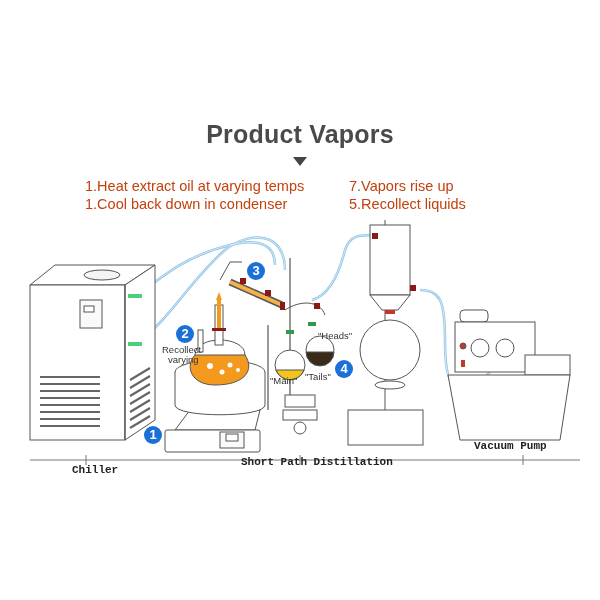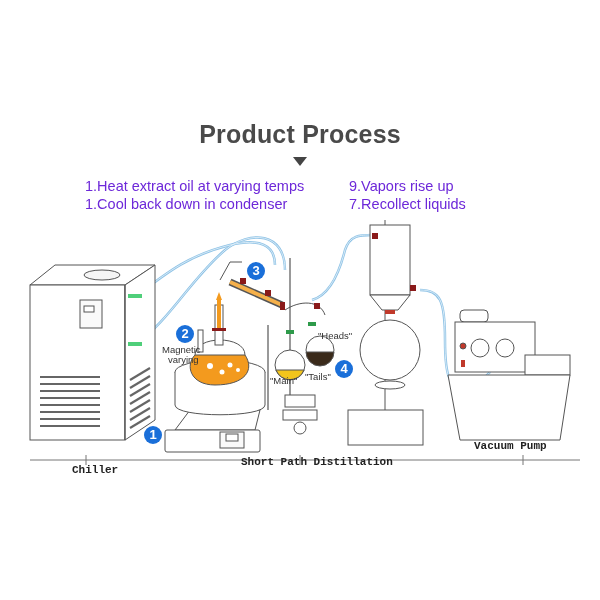--- a/index.html
+++ b/index.html
@@ -1,39 +1,39 @@
 <!DOCTYPE html>
 <html><head>
 <meta charset="utf-8">
 <style>
   html, body { margin: 0; padding: 0; background: #ffffff; }
   body { width: 600px; height: 600px; position: relative; overflow: hidden; font-family: "Liberation Sans", sans-serif; }
   .title { position: absolute; left: 0; width: 600px; top: 120px; text-align: center; font-size: 25px; font-weight: bold; color: #4a4a4a; letter-spacing: 0.2px; }
   .title-arrow { position: absolute; left: 293px; top: 157px; width: 0; height: 0; border-left: 7px solid transparent; border-right: 7px solid transparent; border-top: 9px solid #444; }
-  .steps { position: absolute; font-size: 14.5px; color: #6d28d9; line-height: 18px; }
+  .steps { position: absolute; font-size: 14.5px; color: #c2410c; line-height: 18px; }
   .steps.left { left: 85px; top: 177px; }
   .steps.right { left: 349px; top: 177px; }
   svg.diagram { position: absolute; left: 0; top: 0; }
   .label { position: absolute; font-size: 11px; font-weight: bold; color: #222; font-family: Liberation Mono, monospace; }
   .annot { position: absolute; font-size: 9.5px; color: #333; line-height: 10px; }
   .badge { position: absolute; width: 18px; height: 18px; border-radius: 50%; background: #1a6fd9; color: #fff; font-size: 13px; font-weight: bold; text-align: center; line-height: 18px; }
 </style>
 </head>
 <body>
 
-<div class="title">Product Process</div>
+<div class="title">Product Vapors</div>
 <div class="title-arrow"></div>
 
 <div class="steps left">
   <div>1.Heat extract oil at varying temps</div>
   <div>1.Cool back down in condenser</div>
 </div>
 <div class="steps right">
-  <div>9.Vapors rise up</div>
-  <div>7.Recollect liquids</div>
+  <div>7.Vapors rise up</div>
+  <div>5.Recollect liquids</div>
 </div>
 
 <svg class="diagram" width="600" height="600" viewBox="0 0 600 600">
 
   <g fill="none" stroke="#8fc3e6" stroke-width="2.5">
     <path d="M135 297 C 170 270, 190 255, 230 245 C 260 238, 275 245, 275 265"></path>
     <path d="M135 345 C 170 320, 190 280, 225 250 C 250 230, 285 232, 285 270"></path>
     <path d="M312 300 C 330 295, 340 270, 345 250 C 350 235, 360 235, 372 235"></path>
     <path d="M420 290 C 440 290, 445 300, 445 340 C 445 380, 450 390, 470 385 C 480 382, 485 378, 490 372"></path>
   </g>
@@ -154,21 +154,21 @@
 
   <g stroke="#777" stroke-width="1">
     <line x1="30" y1="460" x2="580" y2="460"></line>
     <line x1="86" y1="455" x2="86" y2="465"></line>
     <line x1="300" y1="455" x2="300" y2="465"></line>
     <line x1="523" y1="455" x2="523" y2="465"></line>
   </g>
 </svg>
 
 <div class="annot" style="left:162px;top:345px;">
-  <div>Magnetic</div>
+  <div>Recollect</div>
   <div style="padding-left:6px">varying</div>
 </div>
 <div class="annot" style="left:318px;top:331px;">"Heads"</div>
 <div class="annot" style="left:270px;top:376px;">"Main"</div>
 <div class="annot" style="left:305px;top:372px;">"Tails"</div>
 
 <div class="badge" style="left:144px;top:426px;">1</div>
 <div class="badge" style="left:176px;top:325px;">2</div>
 <div class="badge" style="left:247px;top:262px;">3</div>
 <div class="badge" style="left:335px;top:360px;">4</div>

